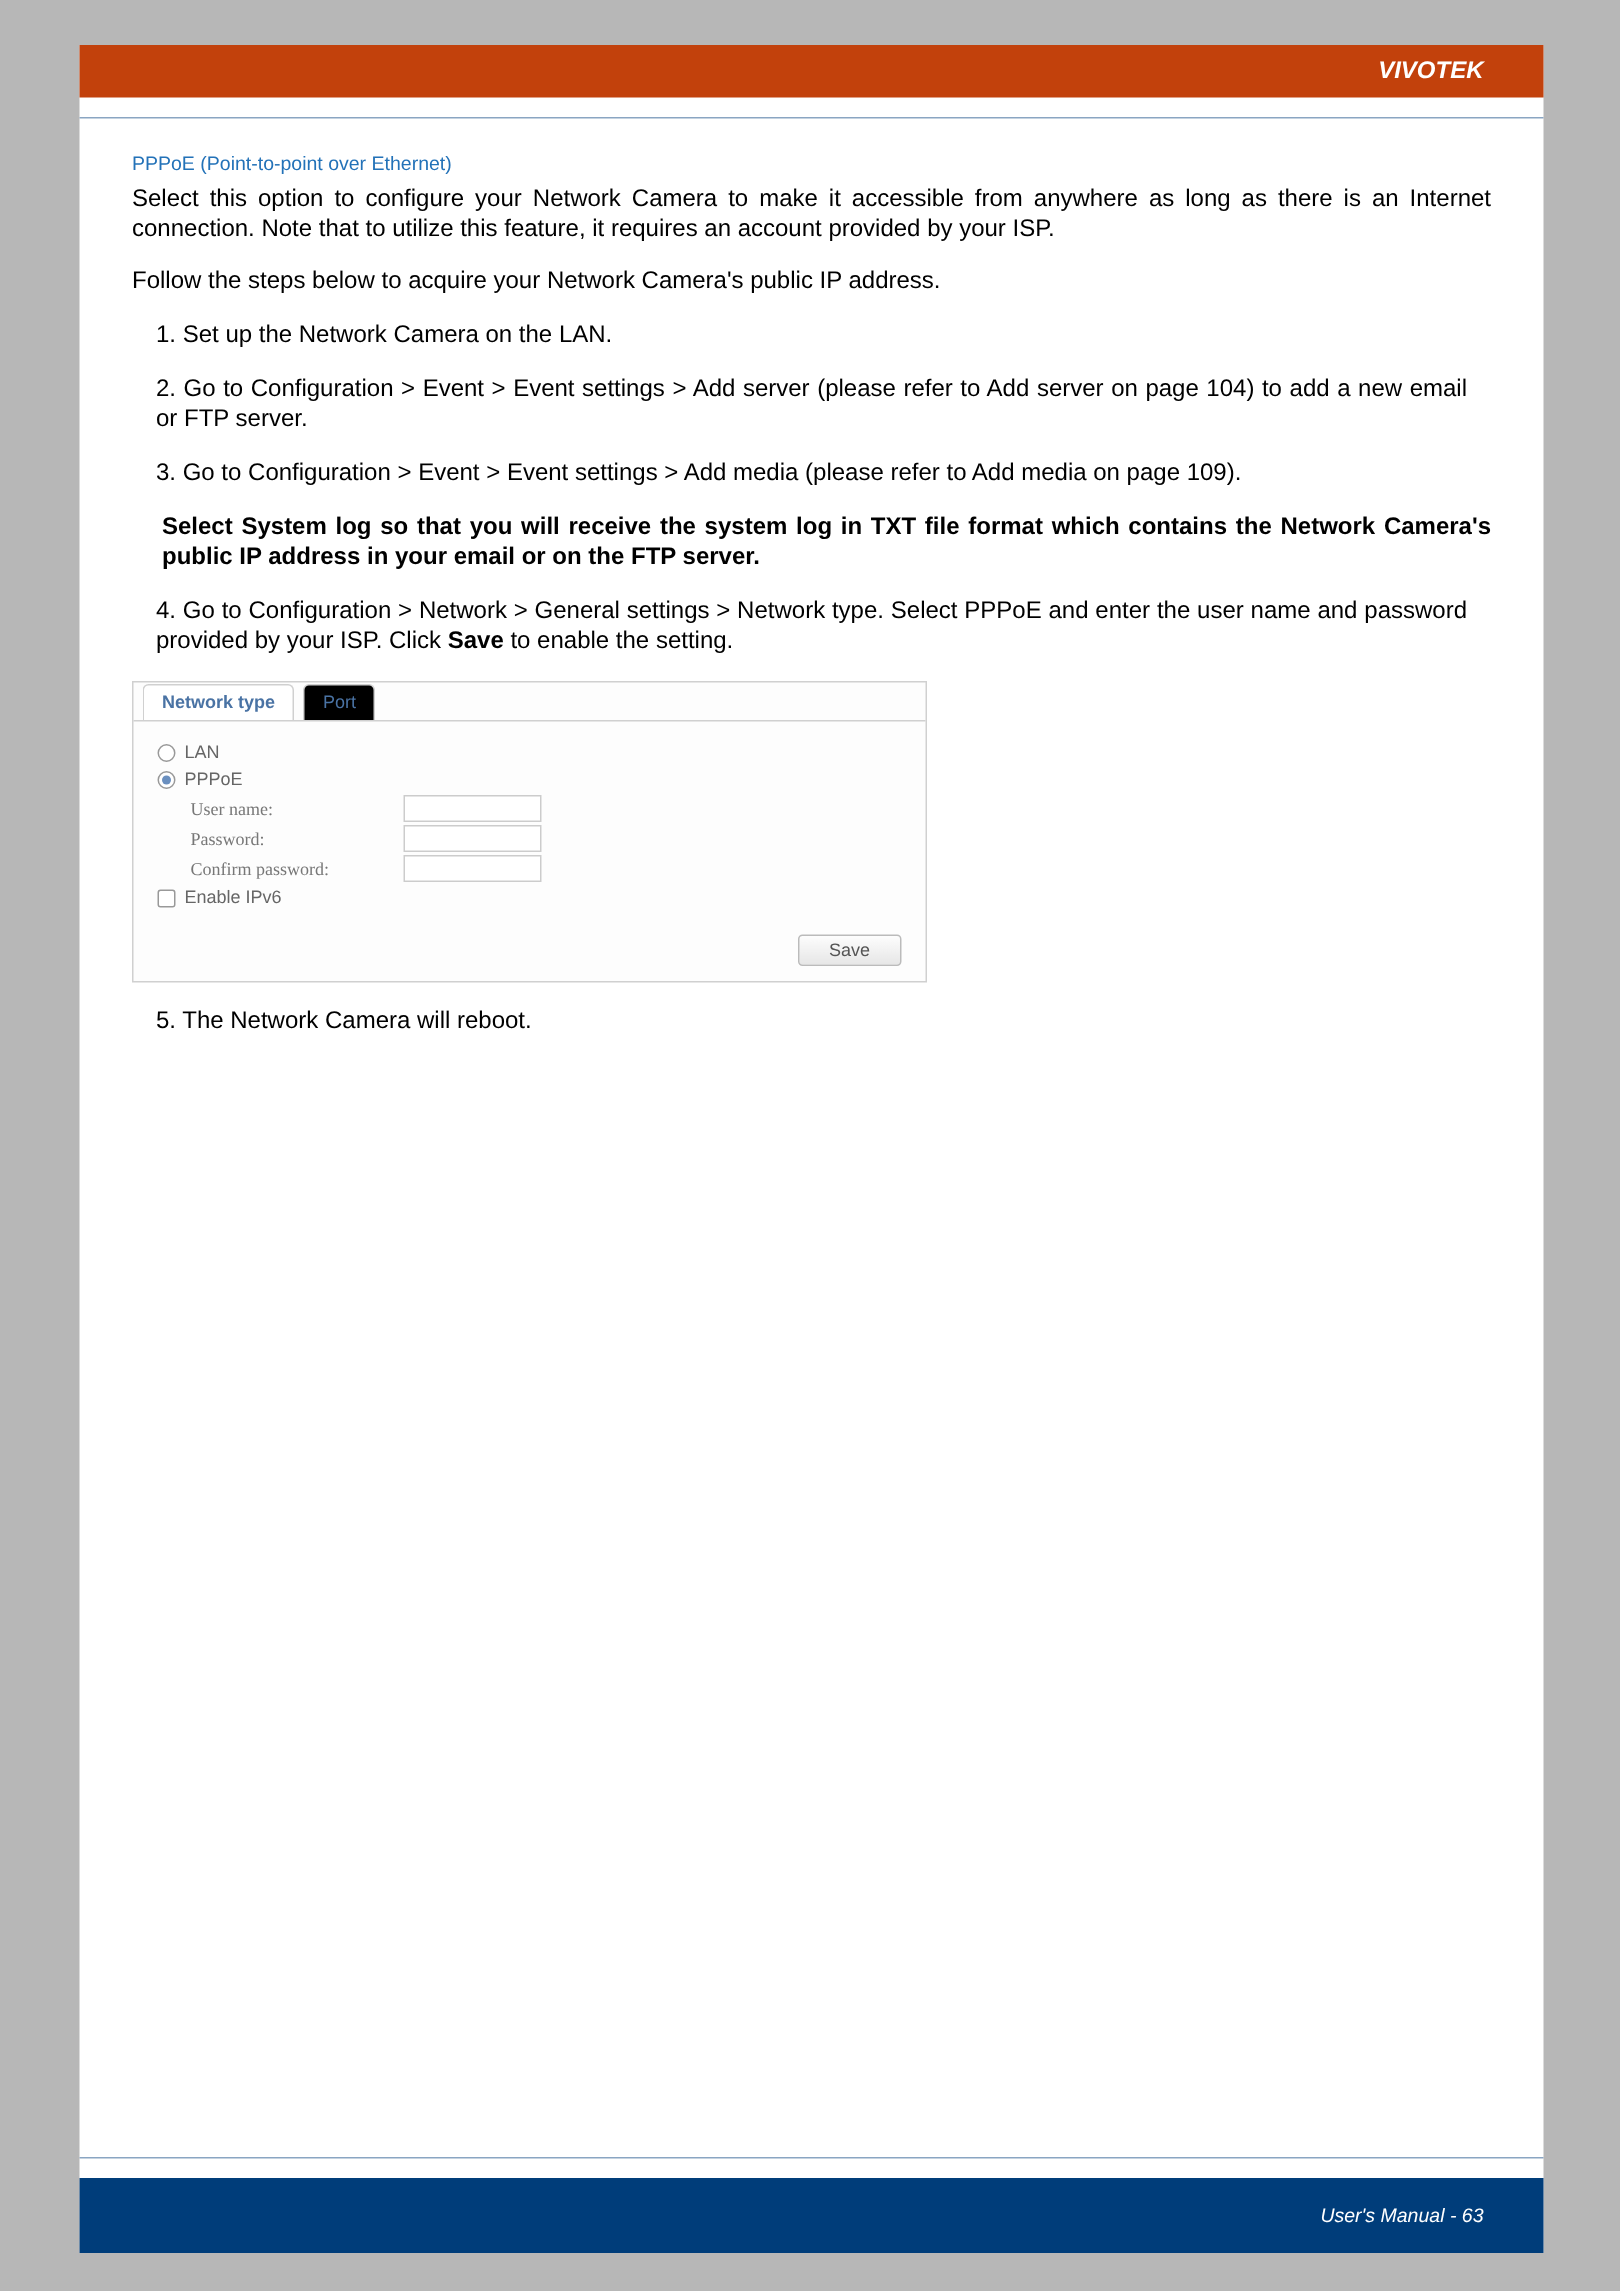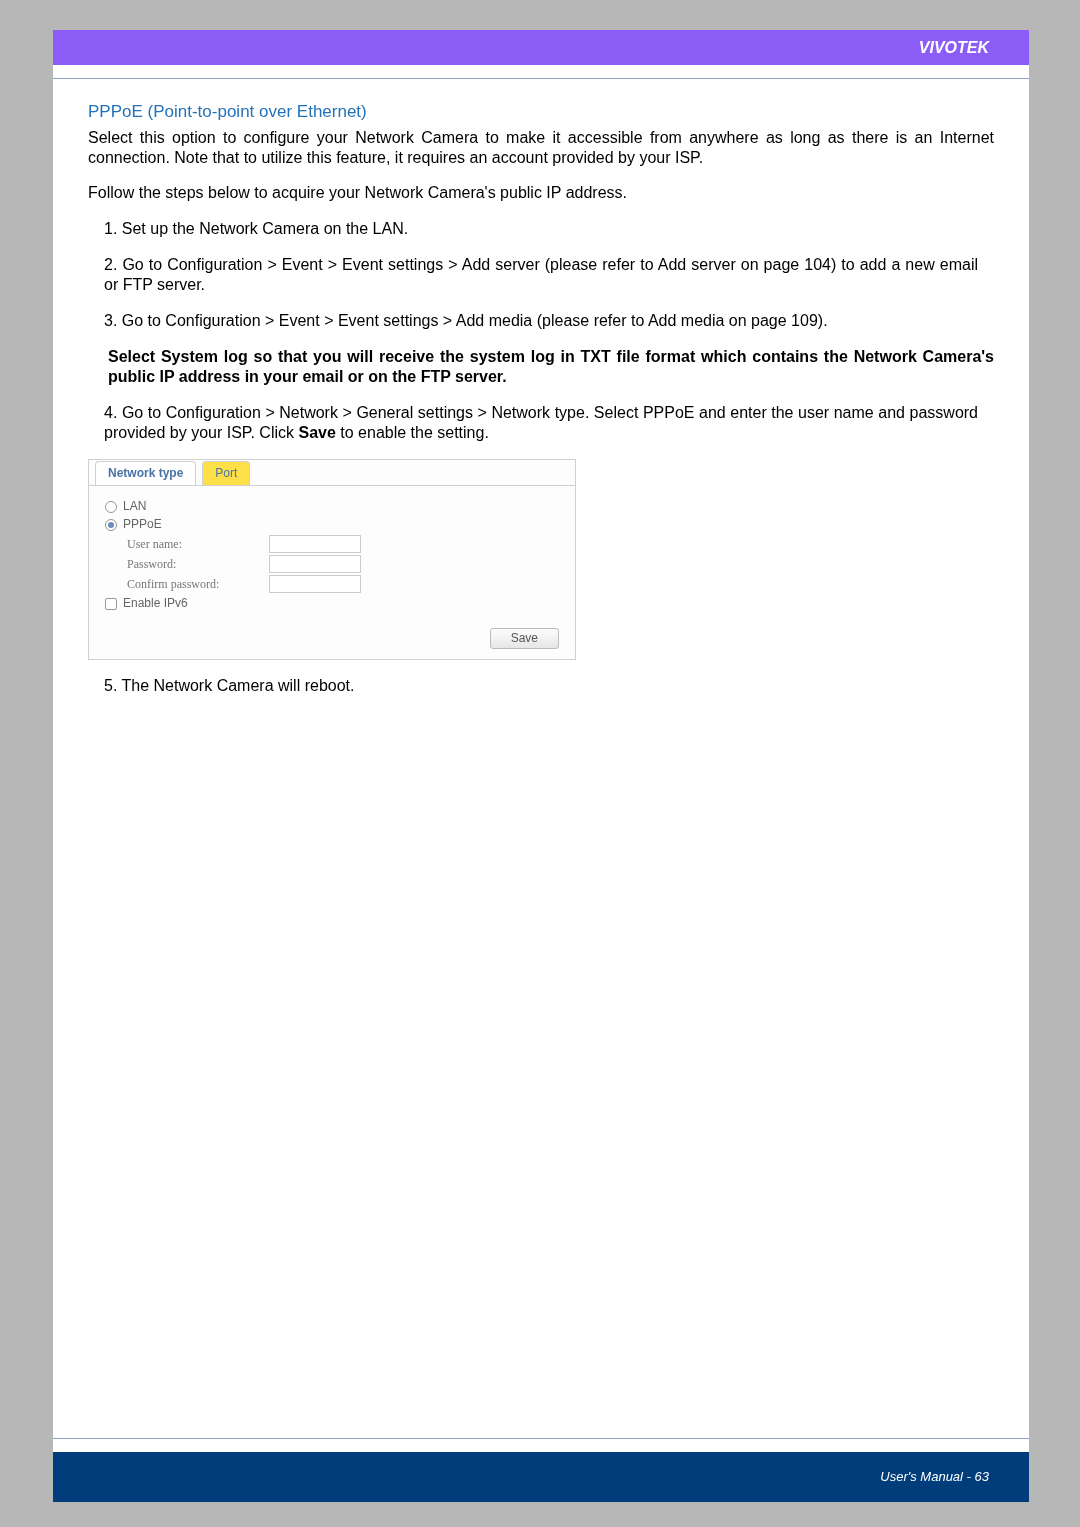--- a/index.html
+++ b/index.html
@@ -14,21 +14,21 @@
     position: absolute;
     left: 53px;
     top: 30px;
     width: 976px;
     height: 1472px;
     background: #fff;
   }
   .header-bar {
     width: 100%;
     height: 35px;
-    background: #8b5cf6;
+    background: #c2410c;
     color: #fff;
     font-style: italic;
     font-weight: bold;
     font-size: 16px;
     text-align: right;
     padding-right: 40px;
     line-height: 35px;
   }
   .header-divider {
     width: 100%;
@@ -36,51 +36,51 @@
     border-bottom: 1px solid #8aa5c2;
   }
   .content {
     padding: 22px 35px 0 35px;
     font-size: 16px;
     color: #000;
     line-height: 1.25;
   }
   .section-title {
     color: #2372b8;
-    font-size: 17px;
+    font-size: 13px;
     margin-bottom: 6px;
   }
   .para { text-align: justify; margin-bottom: 15px; }
   .intro-line { margin-bottom: 0; }
   .step { margin: 16px; text-align: justify; }
   .indent { padding-left: 20px; text-align: justify; font-weight: bold; }
   .bold { font-weight: bold; }
   .screenshot-panel {
     margin: 6px 0 6px 0;
-    width: 488px;
+    width: 530px;
     border: 1px solid #d0d0d0;
     background: #fdfdfd;
     font-size: 12px;
     color: #666;
   }
   .tabs {
     display: flex;
     border-bottom: 1px solid #d0d0d0;
     height: 26px;
     align-items: flex-end;
   }
   .tab {
     padding: 4px 12px;
     border: 1px solid #d0d0d0;
     border-bottom: none;
     border-top-left-radius: 4px;
     border-top-right-radius: 4px;
     margin-left: 6px;
     color: #4a73a4;
-    background: #fde047;
+    background: #000000;
     font-size: 12px;
   }
   .tab.active { background: #fff; font-weight: bold; }
   .panel-body { padding: 10px 16px 10px 16px; }
   .radio-row, .check-row {
     display: flex; align-items: center; gap: 6px; margin: 3px 0;
   }
   .field-row {
     display: flex; align-items: center; margin: 2px 0 2px 22px; font-family: Liberation Serif, serif;
   }

